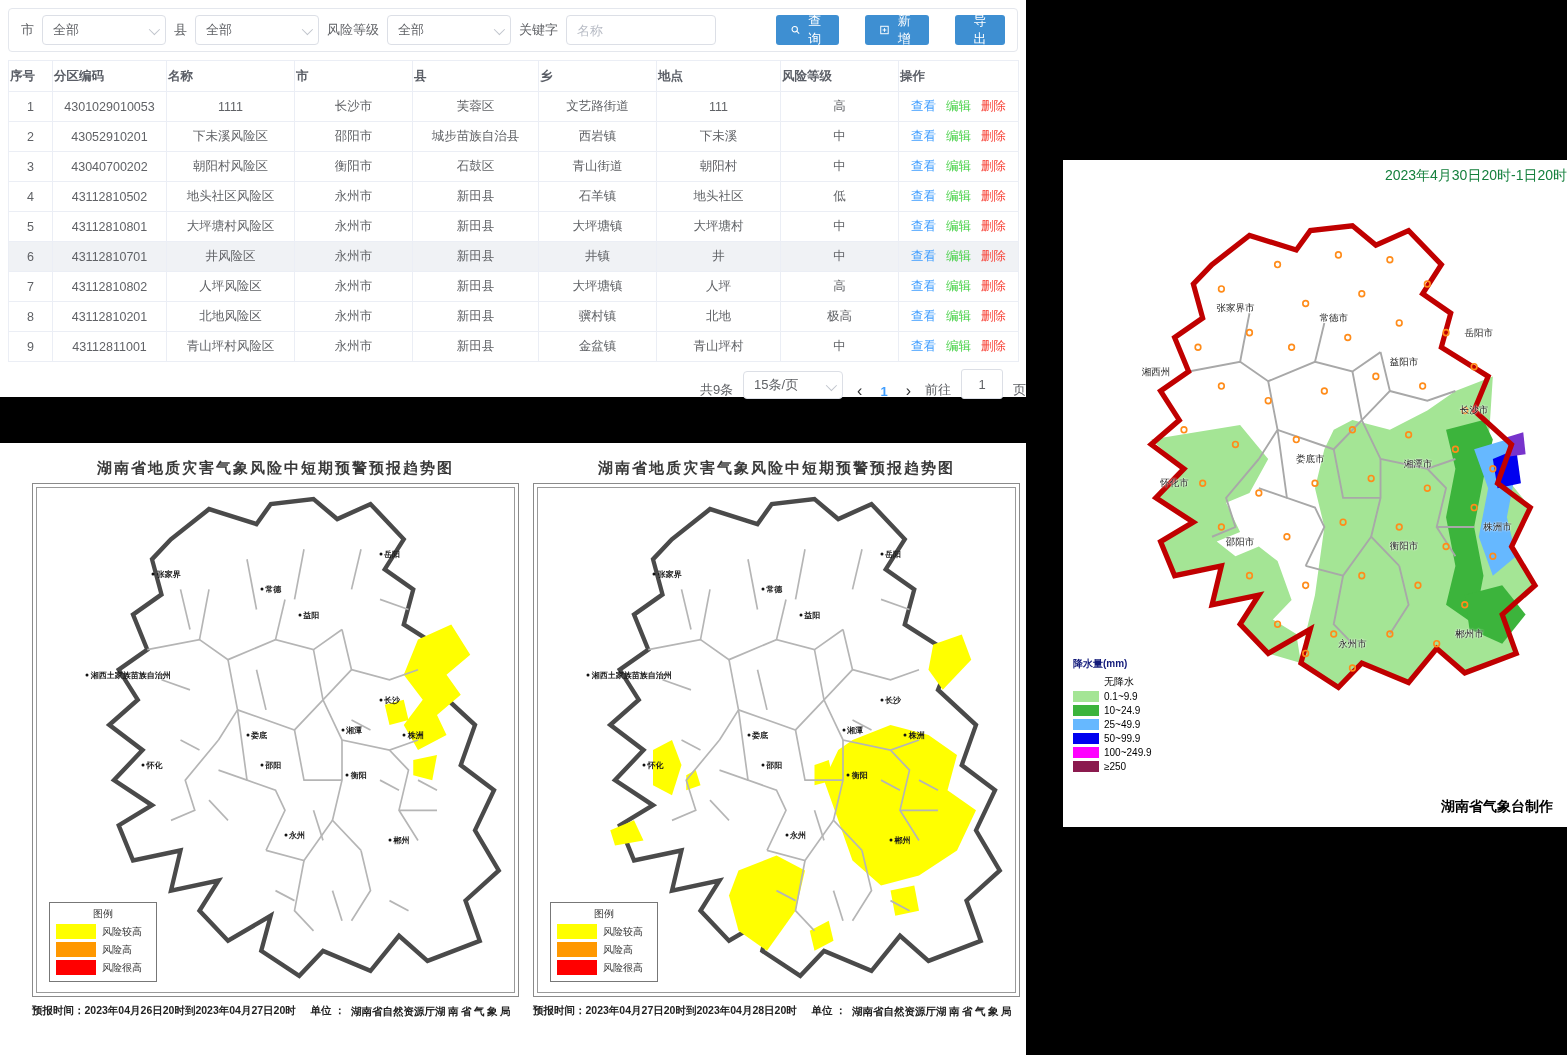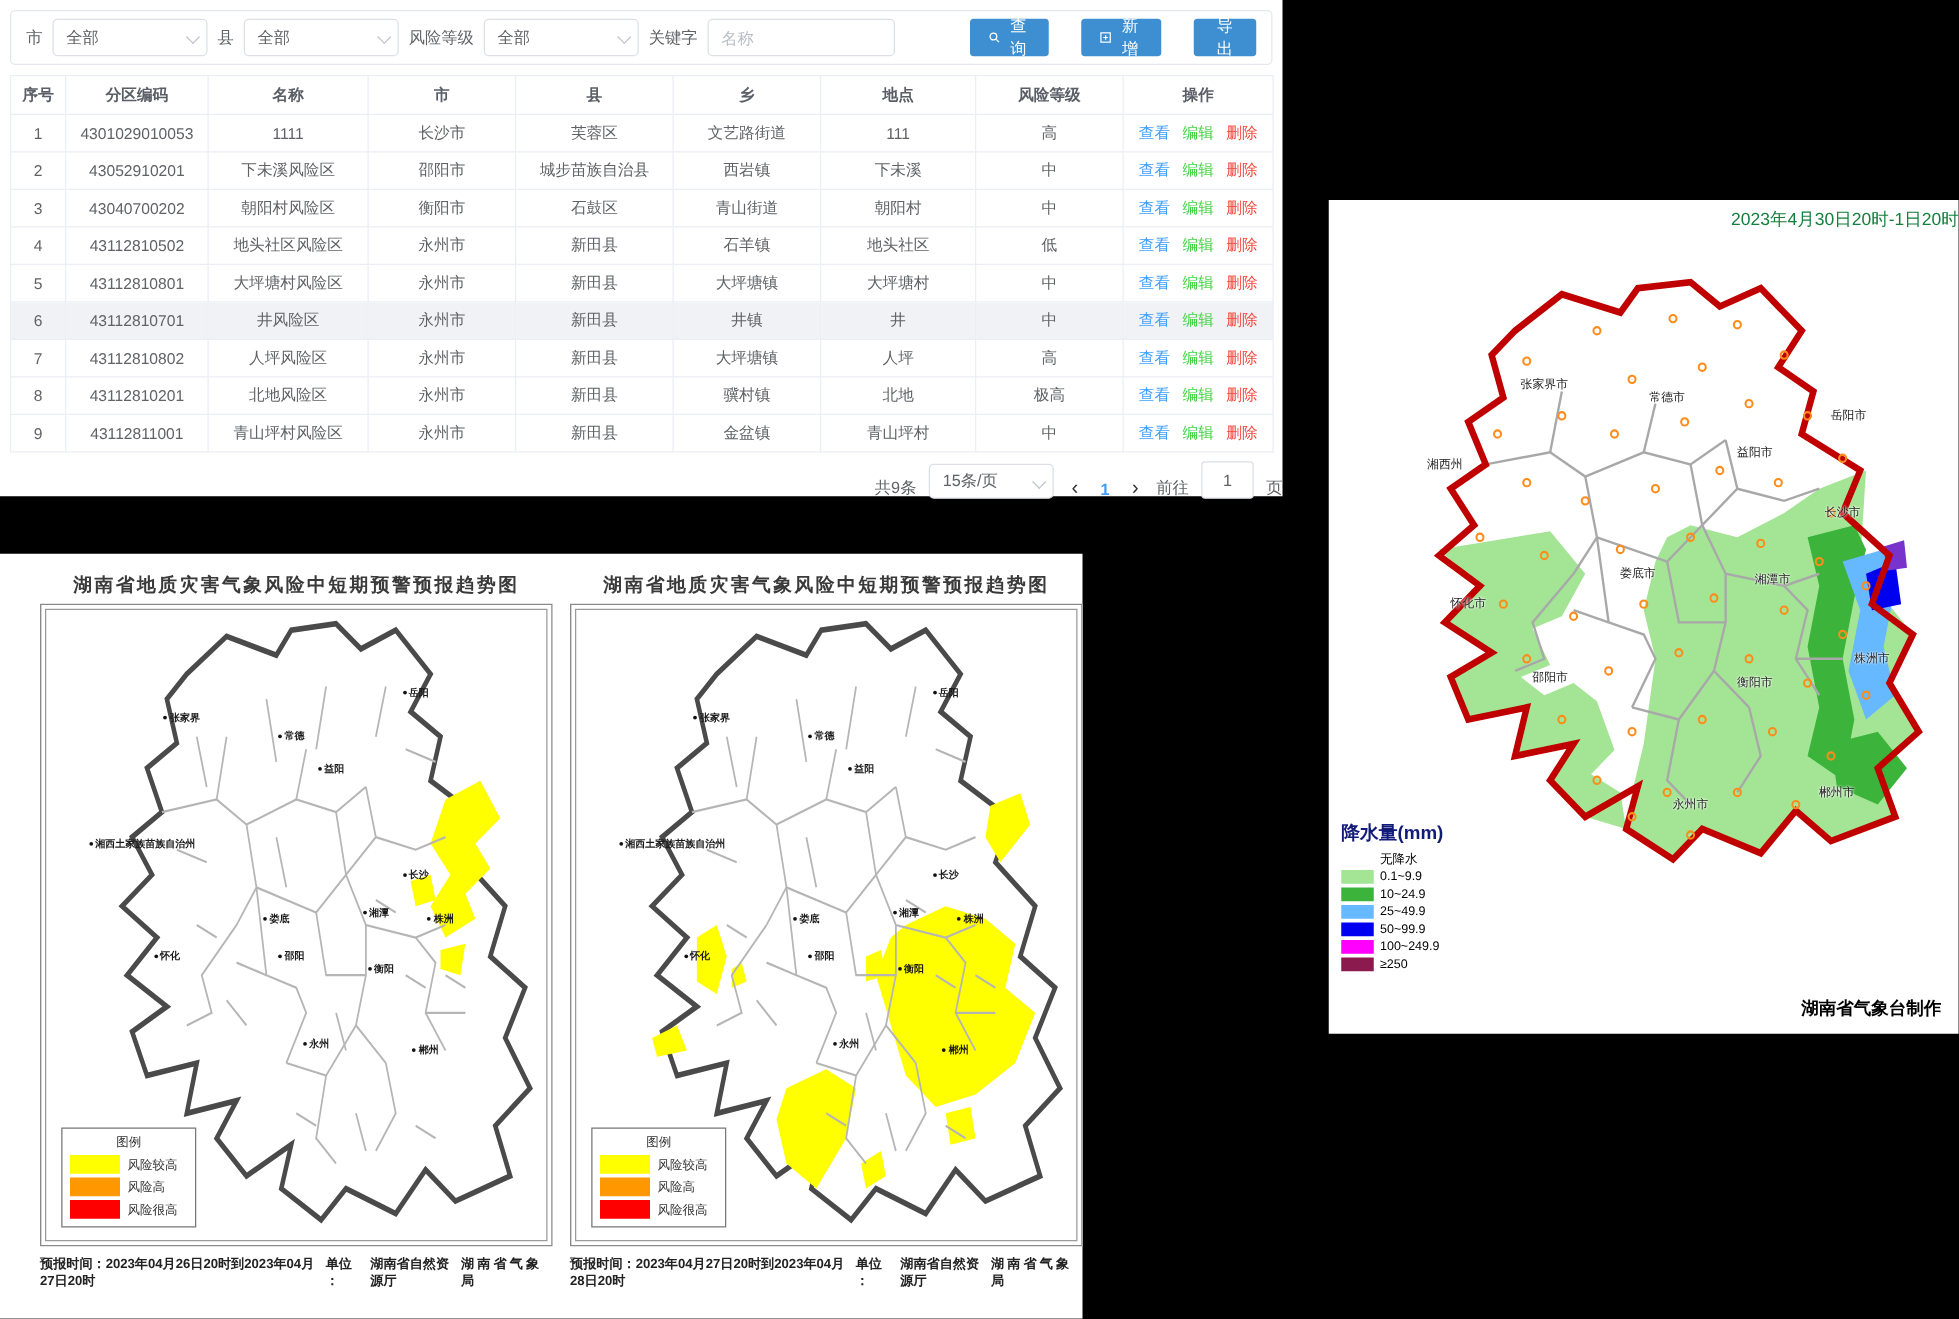--- a/index.html
+++ b/index.html
@@ -14,36 +14,36 @@
   .sel .chev{position:absolute;right:8px;top:11px;width:7px;height:7px;border-right:1.4px solid #c0c4cc;border-bottom:1.4px solid #c0c4cc;transform:rotate(45deg) translateY(-2px);}
   .kw-input{width:150px;height:30px;border:1px solid #dcdfe6;border-radius:4px;padding:0 10px;box-sizing:border-box;font-size:13px;color:#606266;outline:none;}
   .kw-input::placeholder{color:#b9bdc6;}
   .btn{height:30px;border:none;border-radius:3px;background:#3e8fd2;color:#fff;font-size:13px;padding:0 15px;display:flex;align-items:center;gap:5px;cursor:pointer;font-family:inherit;}
   .btn svg{display:block;}
   .btn-search{margin-left:52px;}
   .btn-add{margin-left:18px;}
   .btn-export{margin-left:18px;}
 
   table.grid{border-collapse:collapse;table-layout:fixed;margin:0 8px;width:1010px;font-size:12.5px;}
-  table.grid th{border:1px solid #ebeef5;height:31px;color:#5a5e66;font-weight:700;text-align:center;background:#fff;box-sizing:border-box;}
+  table.grid th{border:1px solid #ebeef5;height:31px;color:#5a5e66;font-weight:700;text-align:left;background:#fff;box-sizing:border-box;}
   table.grid td{border:1px solid #ebeef5;height:30px;color:#606266;text-align:center;overflow:hidden;white-space:nowrap;box-sizing:border-box;}
   tr.hl td{background:#f0f2f5;}
   .lnk{cursor:pointer;margin:0 5px;text-decoration:none;font-size:12.5px;}
   .lnk.view{color:#409eff;}
   .lnk.edit{color:#47d147;}
   .lnk.del{color:#f8453a;}
 
   .pager{display:flex;align-items:flex-end;justify-content:flex-end;margin-top:7px;gap:10px;font-size:13px;color:#606266;}
   .pager .sel{width:100px;height:28px;}
   .pg-arrow{color:#303133;cursor:pointer;font-size:16px;line-height:1;padding:0 4px;}
   .pg-cur{color:#409eff;font-weight:700;cursor:pointer;padding:0 4px;}
   .goto{width:36px;height:26px;border:1px solid #dcdfe6;border-radius:3px;text-align:center;font-size:13px;color:#606266;outline:none;}
 
   
-  #maps-panel{left:0;top:443px;width:866px;height:612px;display:flex;padding-left:32px;gap:14px;box-sizing:border-box;}
+  #maps-panel{left:0;top:443px;width:1026px;height:612px;display:flex;padding-left:32px;gap:14px;box-sizing:border-box;}
   .trend-fig{width:487px;}
   .trend-title{margin-top:16px;text-align:center;font-size:15px;font-weight:700;color:#3a3a3a;letter-spacing:2px;white-space:nowrap;}
   .map-box{margin-top:5px;height:514px;border:1px solid #8a8a8a;box-shadow:inset 0 0 0 3px #fff, inset 0 0 0 4px #9a9a9a;position:relative;background:#fff;box-sizing:border-box;}
   .canvas{position:absolute;left:5px;top:5px;right:5px;bottom:5px;}
   .canvas svg{width:100%;height:100%;display:block;}
   .t-label{position:absolute;transform:translate(-50%,-50%);font-size:8px;font-weight:700;color:#1a1a1a;white-space:nowrap;display:flex;align-items:center;gap:2px;}
   .t-label i{width:3px;height:3px;border-radius:50%;background:#111;display:inline-block;}
   .t-legend{position:absolute;left:16px;bottom:14px;width:108px;border:1px solid #777;background:#fff;padding:4px 6px 6px;box-sizing:border-box;}
   .t-legend .tl-title{text-align:center;font-size:10px;color:#333;margin-bottom:3px;}
   .t-leg-row{display:flex;align-items:center;gap:6px;margin-top:3px;}
@@ -55,21 +55,21 @@
   .unit-lines .l2{letter-spacing:2.5px;}
 
   
   #precip-panel{left:1063px;top:160px;width:504px;height:667px;}
   .p-title{margin-top:16px;text-align:center;font-size:16px;font-weight:700;color:#000;}
   .p-sub{margin-top:7px;text-align:right;font-size:14px;color:#15803d;}
   .p-canvas{position:absolute;left:18px;top:56px;width:468px;height:486px;}
   .p-canvas svg{width:100%;height:100%;display:block;}
   .p-label{position:absolute;transform:translate(-50%,-50%);font-size:9.5px;color:#222;white-space:nowrap;text-shadow:0 0 2px #fff,0 0 2px #fff;}
   .p-legend{position:absolute;left:10px;top:497px;width:150px;}
-  .p-leg-title{font-size:15px;font-weight:700;color:#121a7a;margin-bottom:4px;}
+  .p-leg-title{font-size:10px;font-weight:700;color:#121a7a;margin-bottom:4px;}
   .p-leg-row{display:flex;align-items:center;gap:5px;height:14px;}
   .p-leg-row .sw{width:26px;height:11px;display:inline-block;}
   .p-leg-row .lb{font-size:10px;color:#000;}
   .p-credit{position:absolute;right:14px;top:638px;font-size:14px;font-weight:700;color:#000;}
 </style>
 </head>
 <body>
 
 <section class="panel" id="table-panel">
   <div class="filter-bar">

